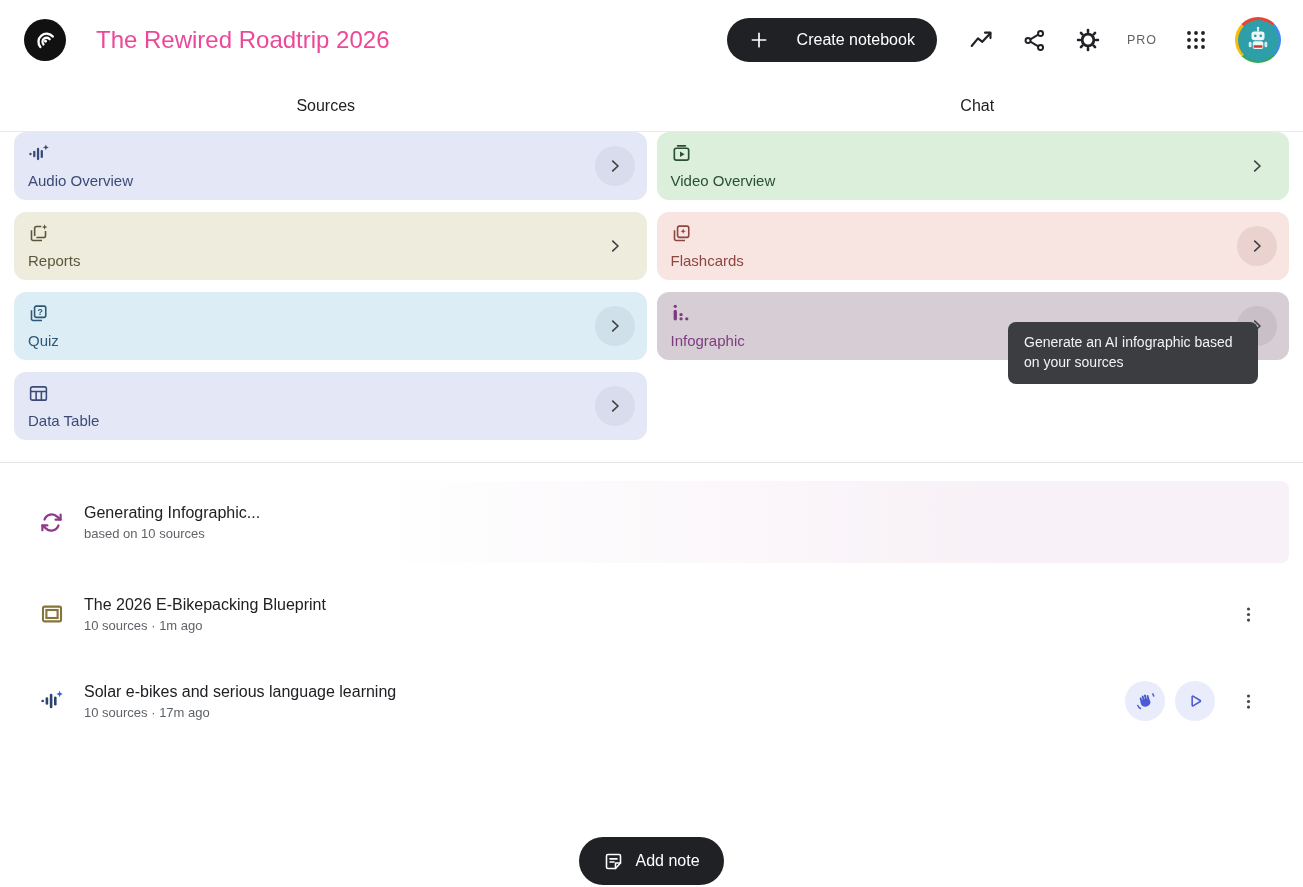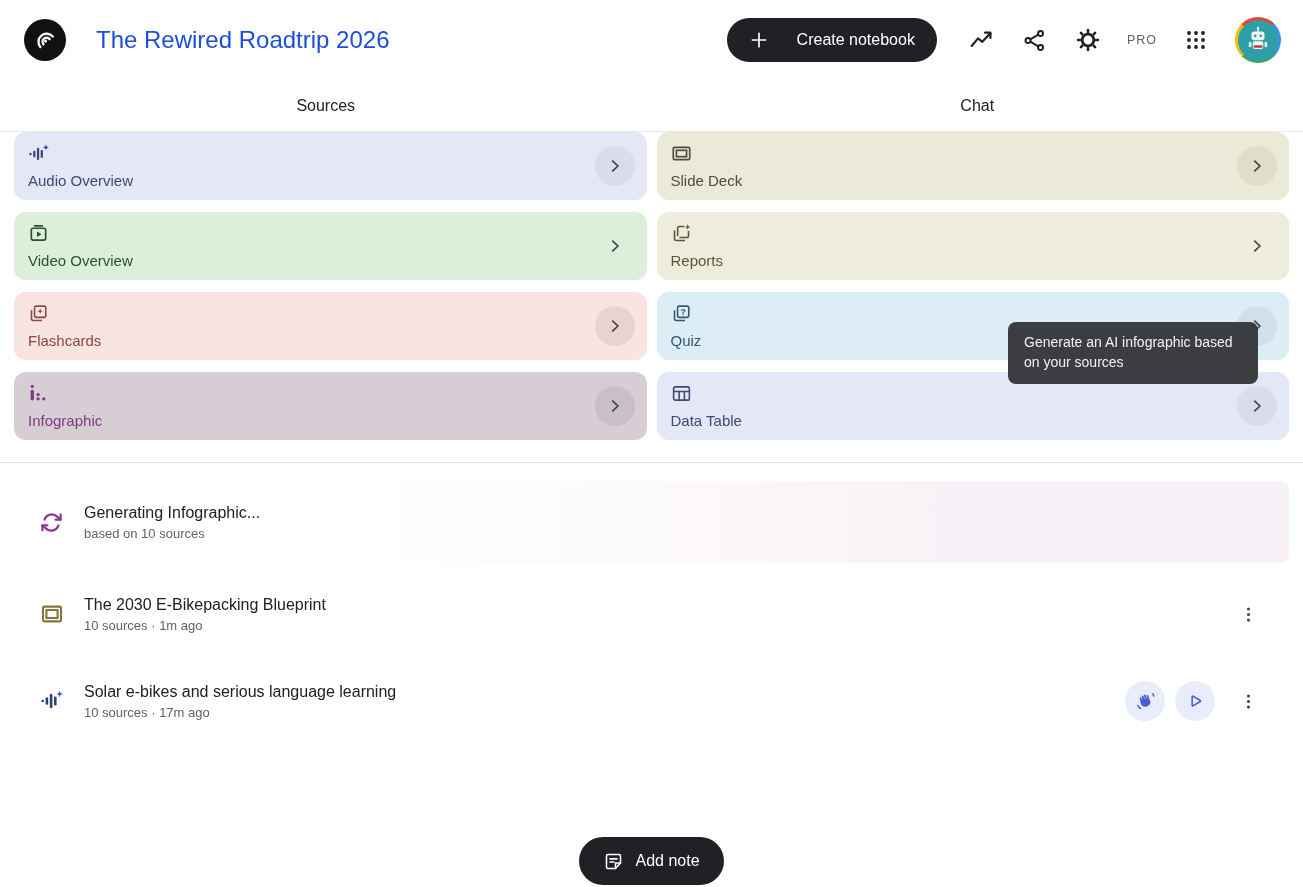--- a/index.html
+++ b/index.html
@@ -3,21 +3,21 @@
 <meta charset="utf-8">
 <style>
   * { margin:0; padding:0; box-sizing:border-box; }
   html,body { width:1303px; height:887px; background:#fff; overflow:hidden;
     font-family:"Liberation Sans", sans-serif; color:#202124; }
 
   
   .header { display:flex; align-items:center; height:80px; padding:0 22px 0 24px; }
   .logo { width:42px; height:42px; border-radius:50%; background:#111; display:flex;
     align-items:center; justify-content:center; flex:0 0 auto; }
-  .nb-title { font-size:24px; color:#1d4ed8; margin-left:30px; font-weight:400; }
+  .nb-title { font-size:24px; color:#ec4899; margin-left:30px; font-weight:400; }
   .header-right { margin-left:auto; display:flex; align-items:center; gap:25px; }
   .create-btn { display:flex; align-items:center; gap:28px; background:#202124; color:#fff;
     border:none; height:44px; border-radius:22px; padding:0 22px; font-size:16px;
     font-weight:500; cursor:pointer; font-family:inherit; margin-right:6px; }
   .hicon-btn { background:none; border:none; cursor:pointer; display:flex; align-items:center;
     justify-content:center; width:28px; height:28px; color:#202124; }
   .pro-label { font-size:12.5px; color:#5f6368; letter-spacing:1px;text-align:right; }
   .avatar-ring { width:46px; height:46px; border-radius:50%; padding:2.5px; cursor:pointer;
     background:conic-gradient(from 315deg,#ea4335 0 90deg,#4285f4 0 180deg,#34a853 0 270deg,#fbbc05 0 360deg); }
   .avatar-inner { width:100%; height:100%; border-radius:50%; background:#2e9ea8;
@@ -177,34 +177,20 @@
       </svg>
       </span>
     <span class="t-label">Audio Overview</span>
     <button class="chev" style="background: rgb(216, 220, 236);">
         <svg width="18" height="18" viewBox="0 0 24 24">
           <path d="M9 5.5l7 6.5-7 6.5" fill="none" stroke="#3c4043" stroke-width="2.2" stroke-linecap="round" stroke-linejoin="round"></path>
         </svg>
       </button>
   </div>
 
-  <div class="tool-card" style="--bg: #ebead9; --fg: #4e4c40;">
-    <span class="t-icon">
-      <svg width="21" height="21" viewBox="0 0 24 24" fill="none" stroke="currentColor" stroke-width="1.9">
-        <rect x="2.6" y="5" width="18.8" height="14" rx="1.6"></rect>
-          <rect x="6.2" y="8.4" width="11.6" height="7.2"></rect>
-      </svg>
-      </span>
-    <span class="t-label">Slide Deck</span>
-    <button class="chev" style="background: rgb(223, 222, 203);">
-        <svg width="18" height="18" viewBox="0 0 24 24">
-          <path d="M9 5.5l7 6.5-7 6.5" fill="none" stroke="#3c4043" stroke-width="2.2" stroke-linecap="round" stroke-linejoin="round"></path>
-        </svg>
-      </button>
-  </div>
 
   <div class="tool-card" style="--bg: #dcefdb; --fg: #2b4f36;">
     <span class="t-icon">
       <svg width="21" height="21" viewBox="0 0 24 24">
         <path d="M7.5 3.2h9" stroke="currentColor" stroke-width="1.9" stroke-linecap="round"></path>
         <rect x="3.8" y="6" width="16.4" height="13.6" rx="2.2" fill="none" stroke="currentColor" stroke-width="1.9"></rect>
         <path d="M10.3 9.6l5.2 3.2-5.2 3.2z" fill="currentColor"></path>
       </svg>
       </span>
     <span class="t-label">Video Overview</span>
@@ -326,21 +312,21 @@
   </div>
 
   <div class="artifact plain">
     <span class="art-icon" style="color:#84753c">
       <svg width="24" height="24" viewBox="0 0 24 24" fill="none" stroke="currentColor" stroke-width="2.1">
         <rect x="3" y="4.6" width="18" height="14.8" rx="1.6"></rect>
           <rect x="6.4" y="8" width="11.2" height="8"></rect>
       </svg>
       </span>
     <div>
-      <div class="art-title">The 2030 E-Bikepacking Blueprint</div>
+      <div class="art-title">The 2026 E-Bikepacking Blueprint</div>
       <div class="art-sub">10 sources · 1m ago</div>
     </div>
     <div class="art-actions">
       <button class="kebab-btn">
         <svg width="19" height="19" viewBox="0 0 24 24" fill="currentColor">
             <circle cx="12" cy="5" r="2"></circle>
             <circle cx="12" cy="12" r="2"></circle>
             <circle cx="12" cy="19" r="2"></circle>
           </svg>
       </button>

